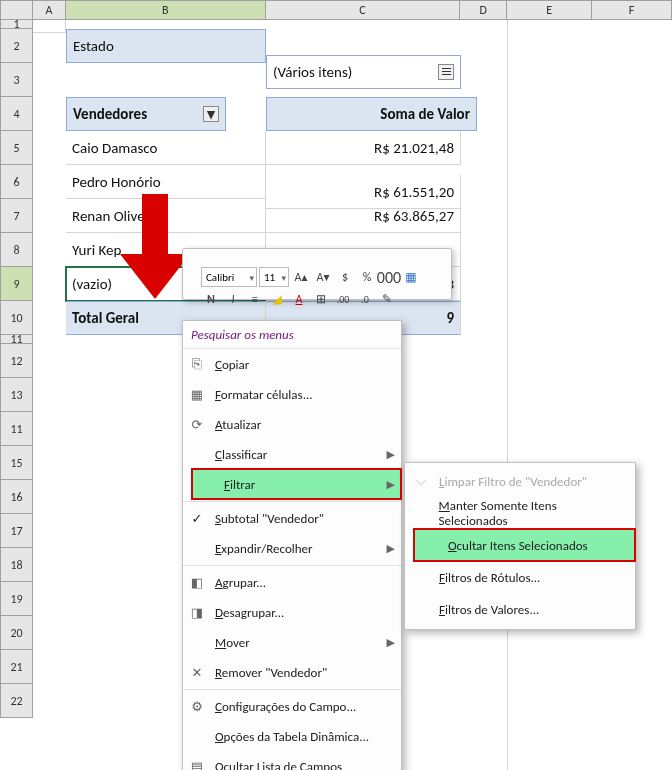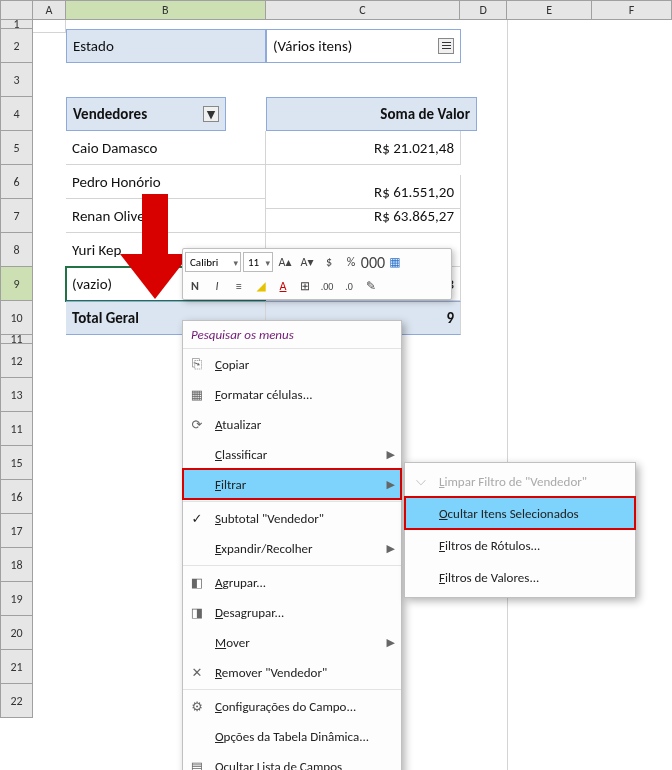--- a/index.html
+++ b/index.html
@@ -17,62 +17,62 @@
     .corner { width: 33px; background: #e6e6e6; border: 1px solid #a0a0a0; height: 20px; }
 
     .cells { position: absolute; top: 20px; left: 33px; }
     .cell {
       position: absolute; border-right: 1px solid #d4d4d4; border-bottom: 1px solid #d4d4d4;
       font-size: 15px; padding: 6px 6px; color: #111;
       display: flex; align-items: center;
     }
     .row-thin { height: 9px !important; }
     .pivot-box-label { background: #dbe5f1; border: 1px solid #8ea9db; }
-    .pivot-box-value { background: #fff; border: 1px solid #8ea9db; }
+    .pivot-box-value { background: #fff; border: 1px solid #8ea9db; margin-top: 26px; }
     .pivot-header { background: #dbe5f1; border: 1px solid #8ea9db; font-weight: bold; display:flex; justify-content:space-between; align-items:center;}
     .pivot-header.right { justify-content: flex-end; }
     .pivot-total { background: #dbe5f1; border-top: 1px solid #8ea9db; border-bottom: 1px solid #8ea9db; font-weight: bold; }
     .right-al { justify-content: flex-end; }
     .selcell { outline: 2px solid #217346; outline-offset: -1px; }
     .dropbtn { width: 16px; height: 16px; border: 1px solid #888; background: #f0f0f0; display:flex; align-items:center; justify-content:center; color:#333;}
     .filterbtn::before{content:""; width:9px; height:9px; display:block; background: repeating-linear-gradient(#333,#333 1px,transparent 1px,transparent 3px);}
 
     
     .arrow { position: absolute; left: 120px; top: 194px; width: 70px; height: 120px; z-index:5; pointer-events:none;}
     .arrow-body { position:absolute; left:22px; top:0; width:26px; height:70px; background:#d90000;}
     .arrow-head { position:absolute; left:0; top:60px; width:0; height:0;
       border-left:35px solid transparent; border-right:35px solid transparent; border-top:45px solid #d90000;}
 
     
     .minitoolbar {
       position: absolute; left: 182px; top: 248px; width: 270px; height: 52px;
       background: #fdfdfd; border: 1px solid #c0c0c0; border-radius:2px;
       box-shadow: 2px 2px 6px rgba(0,0,0,0.25);
-      padding: 2px; z-index:20;
+      padding: 18px; z-index:20;
       display:flex; flex-direction:column; gap:2px;text-align:right;
     }
     .tb-row{display:flex; align-items:center; gap:2px; height:22px;}
     .tb-sel{height:20px; font-size:11px; border:1px solid #bbb; background:#fff; padding:0 14px 0 4px; display:flex; align-items:center; position:relative;}
     .tb-sel::after{content:"▾"; position:absolute; right:2px; font-size:9px; color:#666;}
     .tb-btn{width:20px; height:20px; display:flex; align-items:center; justify-content:center; color:#444; font-size:12px;}
     .tb-btn.b{font-weight:bold;}
     .tb-btn.i{font-style:italic;}
 
     
     .ctxmenu {
       position: absolute; left: 182px; top: 320px; width: 220px;
       background: #fdfdfd; border: 1px solid #c0c0c0;
       box-shadow: 3px 3px 8px rgba(0,0,0,0.3); z-index:20; padding-bottom:4px;
     }
     .search-row { padding: 6px 8px; color:#701a75; font-style:italic; font-size:13px; border-bottom:1px solid #e3e3e3;}
     .menuitem { display:flex; align-items:center; height: 30px; padding: 0 6px 0 4px; font-size:13px; color:#222; gap:8px; position:relative;}
     .menuitem .ico{width:20px; height:20px; display:flex; align-items:center; justify-content:center; color:#666;}
     .menuitem .arr{margin-left:auto; color:#666; font-size:11px;}
     .menuitem.sep-above{border-top:1px solid #e3e3e3; margin-top:2px; padding-top:2px; height:32px;}
-    .menuitem.highlight{ background:#7dd3fc; }
+    .menuitem.highlight{ background:#86efac;margin-left:9px; }
     .menuitem.redbox{ outline:2px solid #d90000; outline-offset:-1px;}
     .menuitem .check{width:20px; text-align:center;}
     .menuitem u{text-decoration:underline;}
 
     
     .submenu {
       position: absolute; left: 404px; top: 462px; width: 232px;
       background:#fdfdfd; border:1px solid #c0c0c0;
       box-shadow: 3px 3px 8px rgba(0,0,0,0.3); z-index:21; padding:2px 0 4px 0;
     }
@@ -249,20 +249,24 @@
       </div>
     </div>
 </div>
 
 <div class="submenu">
   <div id="sub-items">
       <div class="menuitem disabled">
         <span class="ico">⌵</span>
         <span><u>L</u>impar Filtro de "Vendedor"</span>
       </div>
+      <div class="menuitem">
+        <span class="ico"></span>
+        <span><u>M</u>anter Somente Itens Selecionados</span>
+      </div>
       <div class="menuitem highlight redbox">
         <span class="ico"></span>
         <span><u>O</u>cultar Itens Selecionados</span>
       </div>
       <div class="menuitem">
         <span class="ico"></span>
         <span><u>F</u>iltros de Rótulos...</span>
       </div>
       <div class="menuitem">
         <span class="ico"></span>

